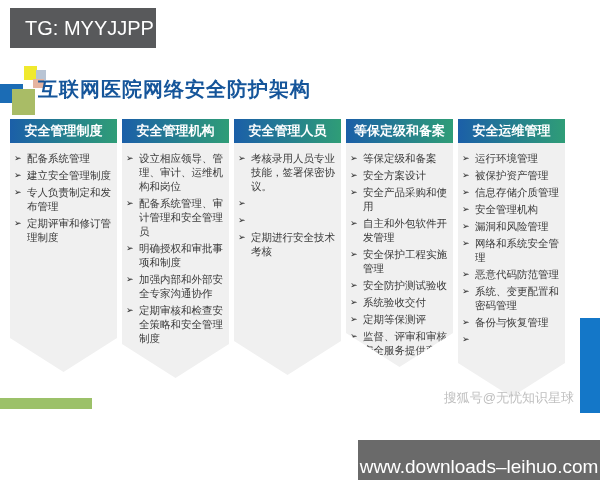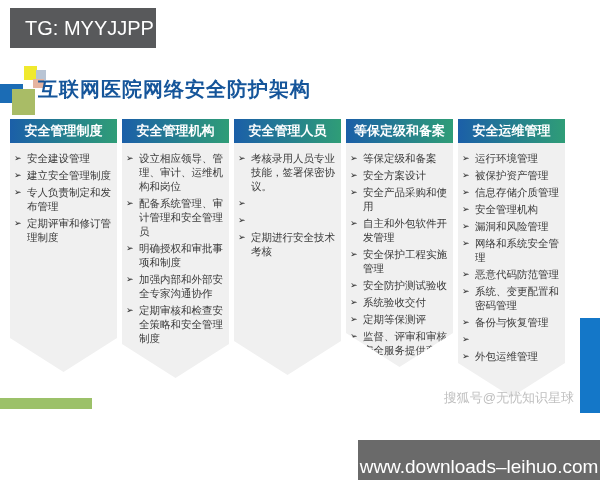--- a/index.html
+++ b/index.html
@@ -61,21 +61,21 @@
 
   <div class="title">互联网医院网络安全防护架构</div>
 
   <div class="columns">
       <div class="column">
         <div class="col-header">安全管理制度</div>
         <div class="panel">
           <ul class="items">
             <li>
               <span class="bullet">➢</span>
-              <span class="itxt">安全建设管理</span>
+              <span class="itxt">配备系统管理</span>
             </li>
             <li>
               <span class="bullet">➢</span>
               <span class="itxt">建立安全管理制度</span>
             </li>
             <li>
               <span class="bullet">➢</span>
               <span class="itxt">专人负责制定和发布管理</span>
             </li>
             <li>
@@ -211,24 +211,20 @@
             <li>
               <span class="bullet">➢</span>
               <span class="itxt">系统、变更配置和密码管理</span>
             </li>
             <li>
               <span class="bullet">➢</span>
               <span class="itxt">备份与恢复管理</span>
             </li>
             <li>
               <span class="bullet">➢</span>
-            </li>
-            <li>
-              <span class="bullet">➢</span>
-              <span class="itxt">外包运维管理</span>
             </li>
           </ul>
         </div>
       </div>
     </div>
 
   <div class="blue-rect"></div>
   <div class="green-bar"></div>
 
   <div class="watermark">搜狐号@无忧知识星球</div>

